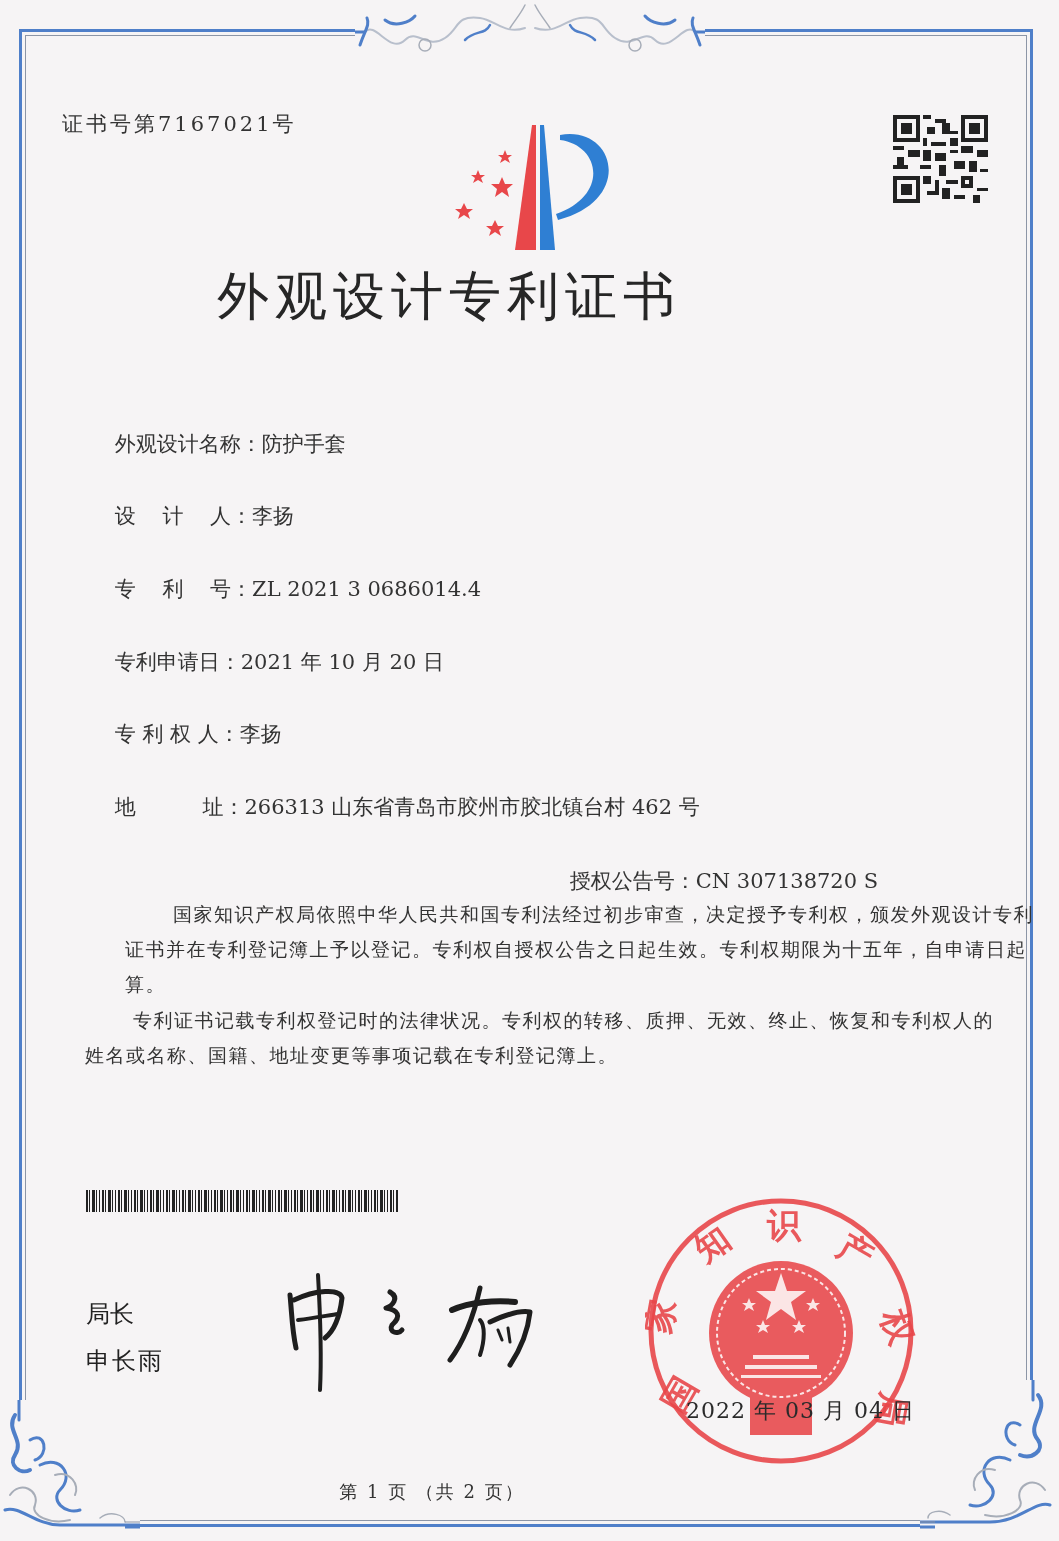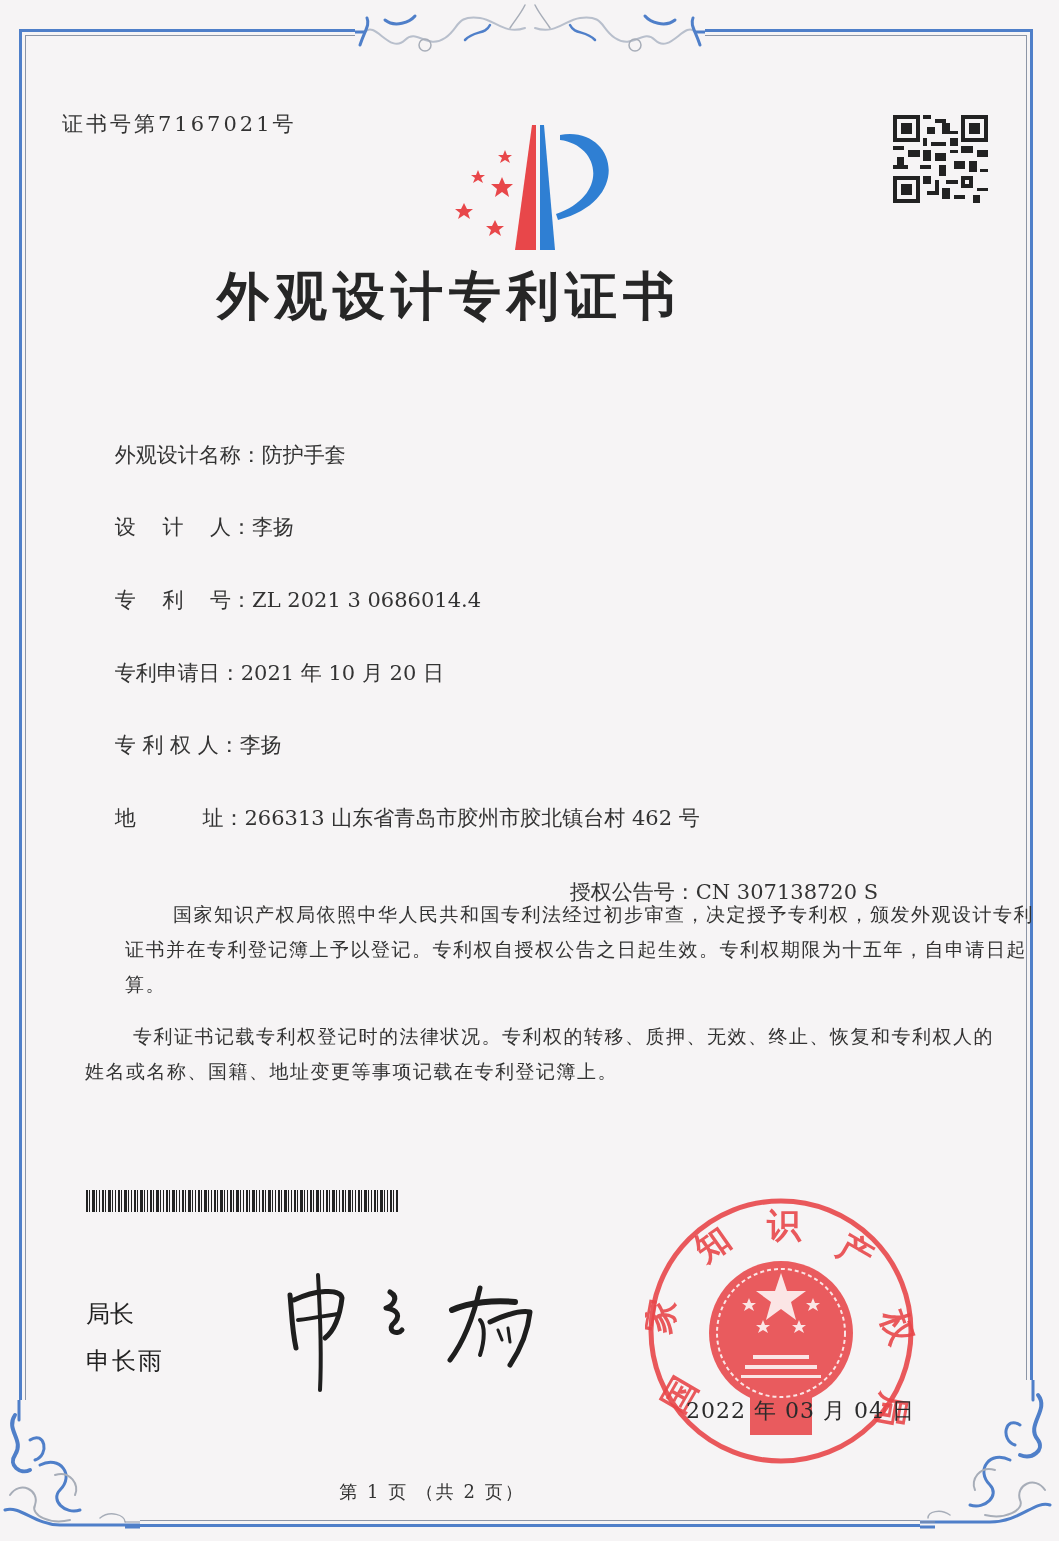--- a/index.html
+++ b/index.html
@@ -29,27 +29,27 @@
 
   .cert-no {
     position: absolute; left: 62px; top: 110px; font-size: 21px; letter-spacing: 3px; color: #333;
   }
   .logo { position: absolute; left: 440px; top: 110px; width: 180px; height: 140px; }
   .qr { position: absolute; left: 893px; top: 115px; width: 95px; height: 88px; }
 
   .title {
     position: absolute; left: 0; width: 898px; top: 262px; text-align: center;
     font-family: "DejaVu Sans", "Liberation Sans", sans-serif;
-    font-size: 52px; letter-spacing: 6px; color: #262626; font-weight: bold;
+    font-size: 52px; letter-spacing: 6px; color: #262626; font-weight: normal;
   }
 
   .field {
     position: absolute; left: 88px; font-size: 21px; color: #333; white-space: pre;
   }
-  .field .lbl { display: inline-block; margin-top: 11px; }
+  .field .lbl { display: inline-block; }
   .field .val { display: inline-block; }
 
   .para {
     position: absolute; left: 85px; width: 915px; font-size: 19px; line-height: 35px;
     color: #333; letter-spacing: 1.5px; text-indent: 48px;
   }
 
   .barcode {
     position: absolute; left: 86px; top: 1190px; width: 312px; height: 22px;
     background: repeating-linear-gradient(90deg,
@@ -222,21 +222,21 @@
     <span class="lbl">专 利 权 人：</span><span class="val">李扬</span>
   </div>
   <div class="field" style="top:769px;">
     <span class="lbl">地          址：</span><span class="val">266313 山东省青岛市胶州市胶北镇台村 462 号</span>
   </div>
   <div class="field" style="top:843px; left:543px;">
     <span class="lbl">授权公告号：</span><span class="val">CN 307138720 S</span>
   </div>
 
   <div class="para" style="top:897px;margin-left:40px;">国家知识产权局依照中华人民共和国专利法经过初步审查，决定授予专利权，颁发外观设计专利证书并在专利登记簿上予以登记。专利权自授权公告之日起生效。专利权期限为十五年，自申请日起算。</div>
-  <div class="para" style="top:1003px;margin-top:16px;">专利证书记载专利权登记时的法律状况。专利权的转移、质押、无效、终止、恢复和专利权人的姓名或名称、国籍、地址变更等事项记载在专利登记簿上。</div>
+  <div class="para" style="top:1003px;">专利证书记载专利权登记时的法律状况。专利权的转移、质押、无效、终止、恢复和专利权人的姓名或名称、国籍、地址变更等事项记载在专利登记簿上。</div>
 
   <div class="barcode"></div>
 
   <div class="director-title">局长</div>
   <div class="director-name">申长雨</div>
 
   <svg class="signature" viewBox="0 0 270 130">
     <g fill="none" stroke="#1e1e1e" stroke-linecap="round" stroke-linejoin="round">
       <path d="M10 25 C12 45, 12 60, 16 78" stroke-width="5"></path>
       <path d="M14 30 C35 20, 60 18, 62 28 C60 45, 55 60, 45 68" stroke-width="5"></path>

